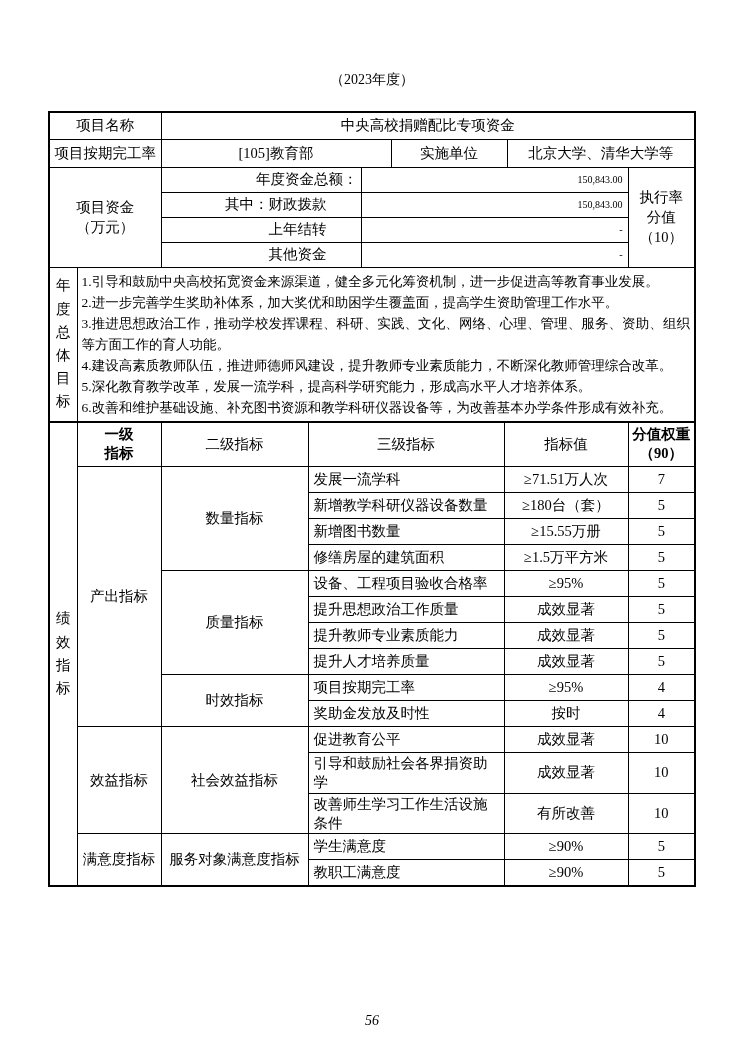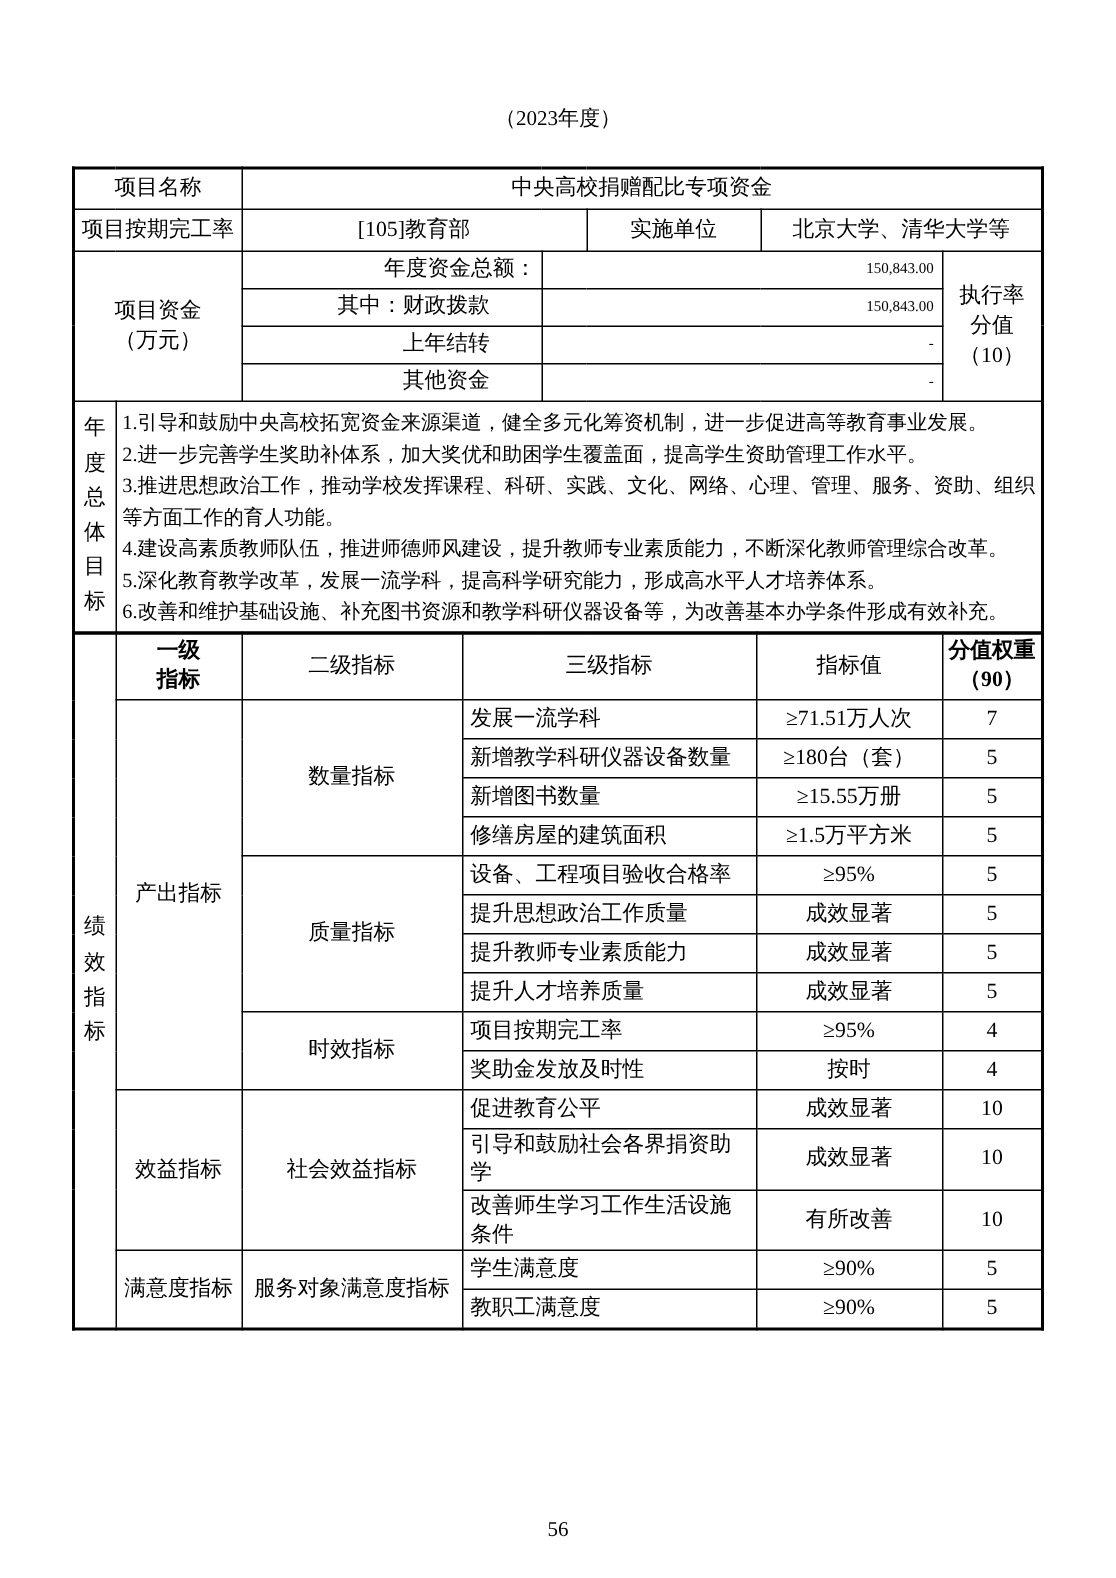--- a/index.html
+++ b/index.html
@@ -41,21 +41,21 @@
 
   .goals-cell { padding: 3px 4px 3px 4px; vertical-align: middle; border-radius: 13px; }
   .goal-line { font-size: 13.5px; line-height: 21px; text-align: justify; }
 
   .hdr { text-align: center; }
   .hdr span { display: block; line-height: 19px; font-weight: bold; }
   .stack span { display: block; line-height: 20px; text-align: center; }
 
   .ind-name { text-align: left; padding-left: 5px; }
 
-  .page-num { text-align: center; font-size: 14px; margin-top: 126px; }
+  .page-num { text-align: center; font-size: 14px; margin-top: 126px; font-style: italic; }
 </style>
 </head>
 <body>
 
 <div class="sheet">
 
   <div class="doc-subtitle">（2023年度）</div>
 
   <table class="t1">
     <colgroup>

